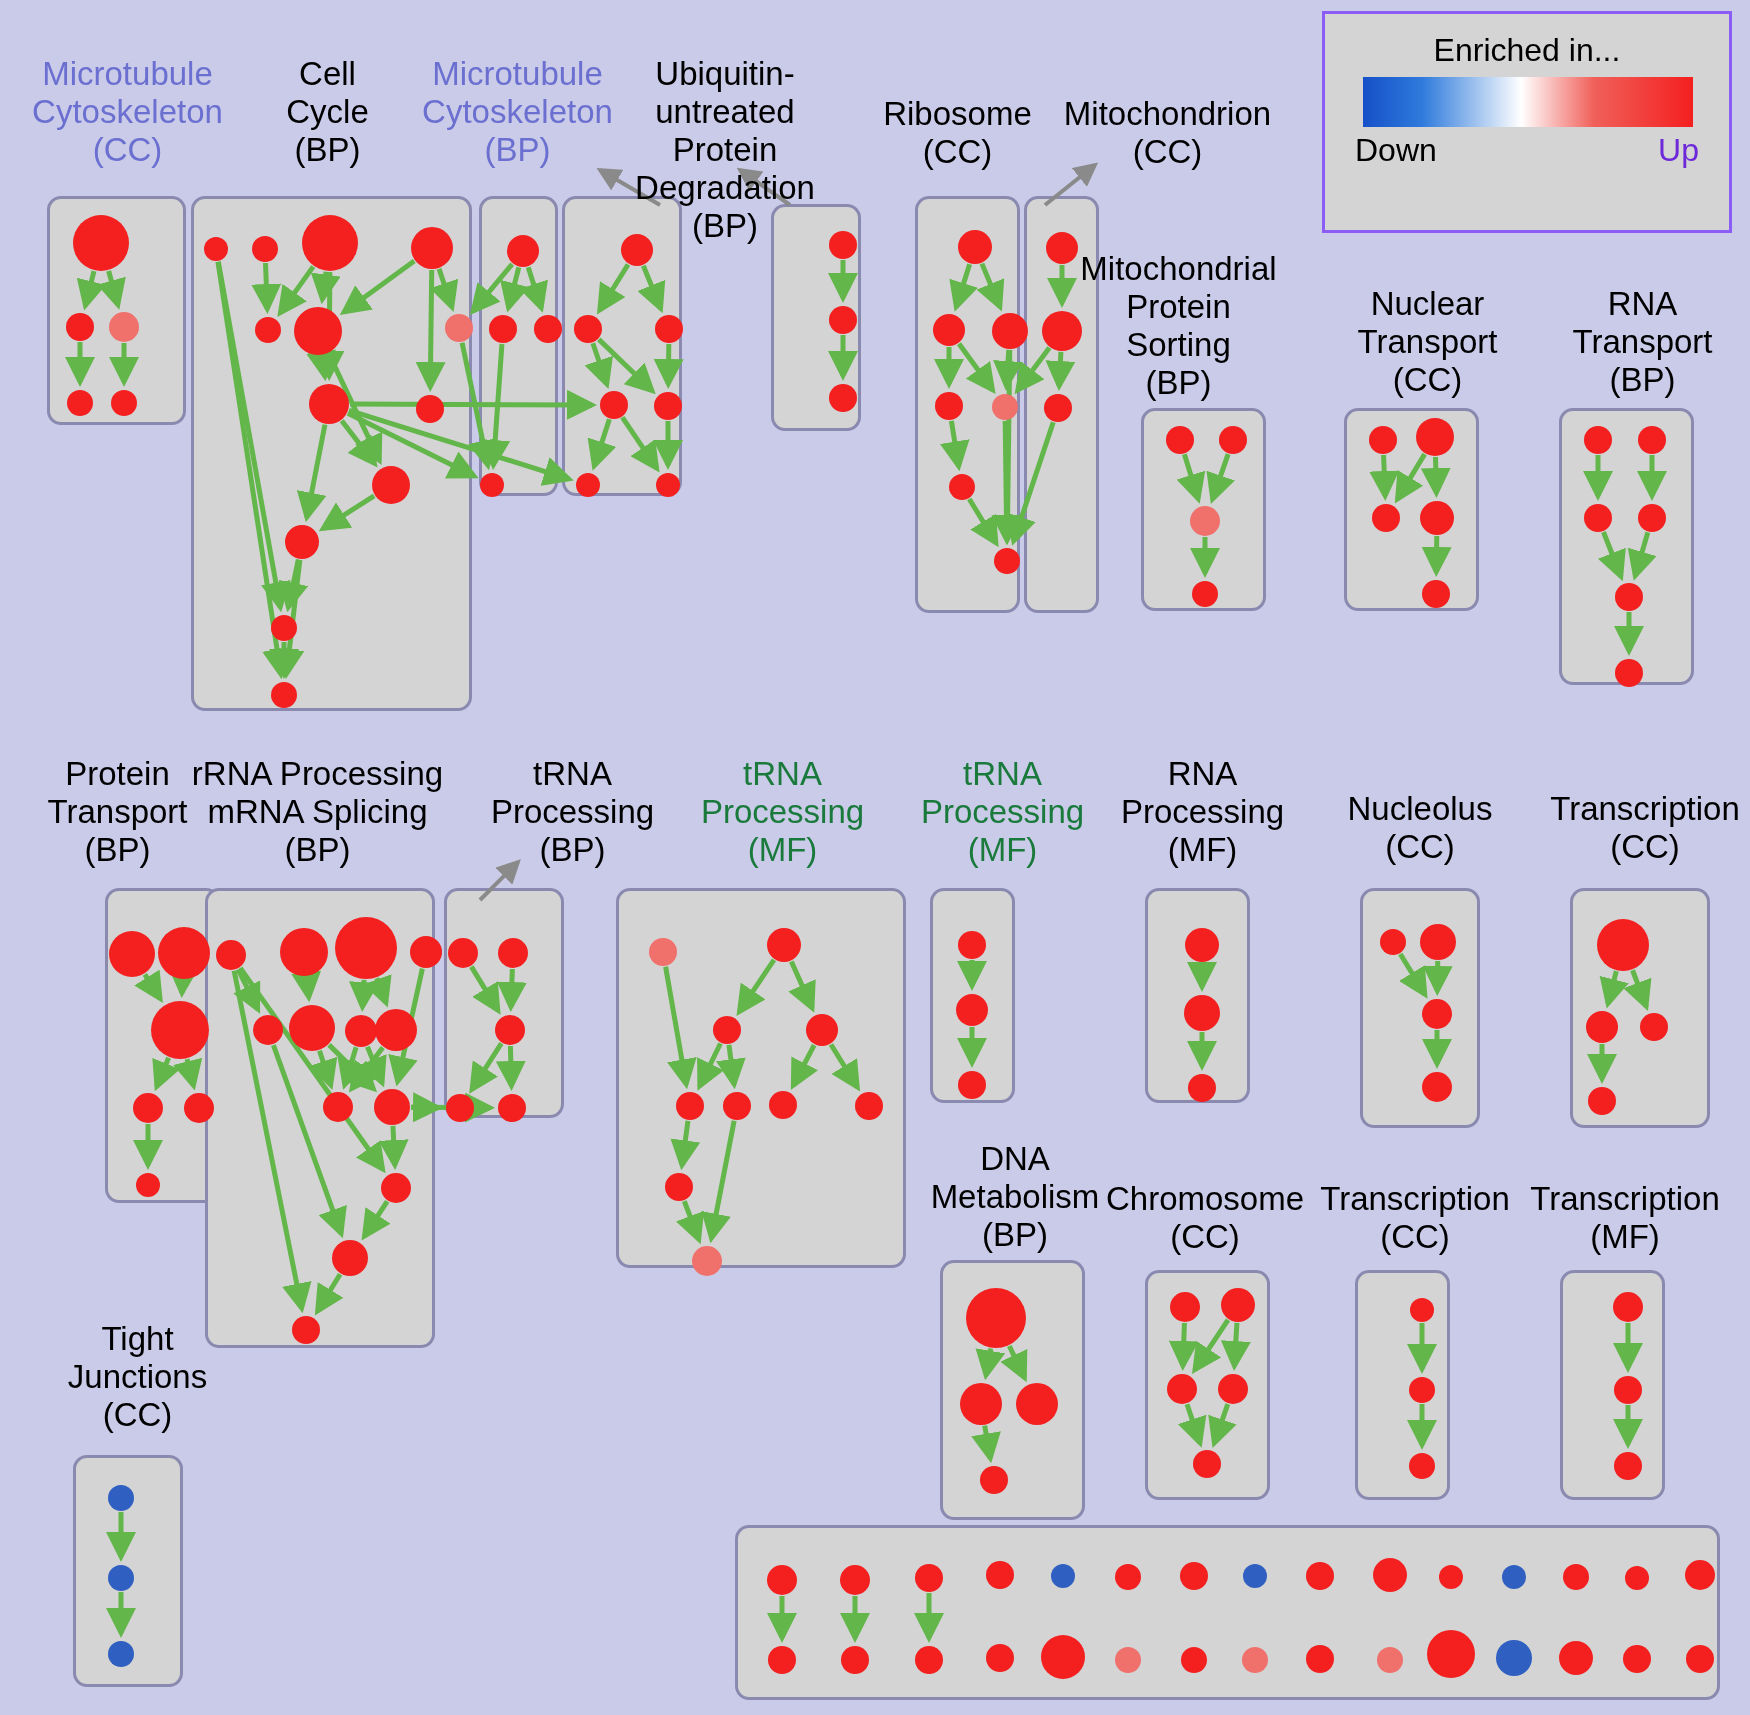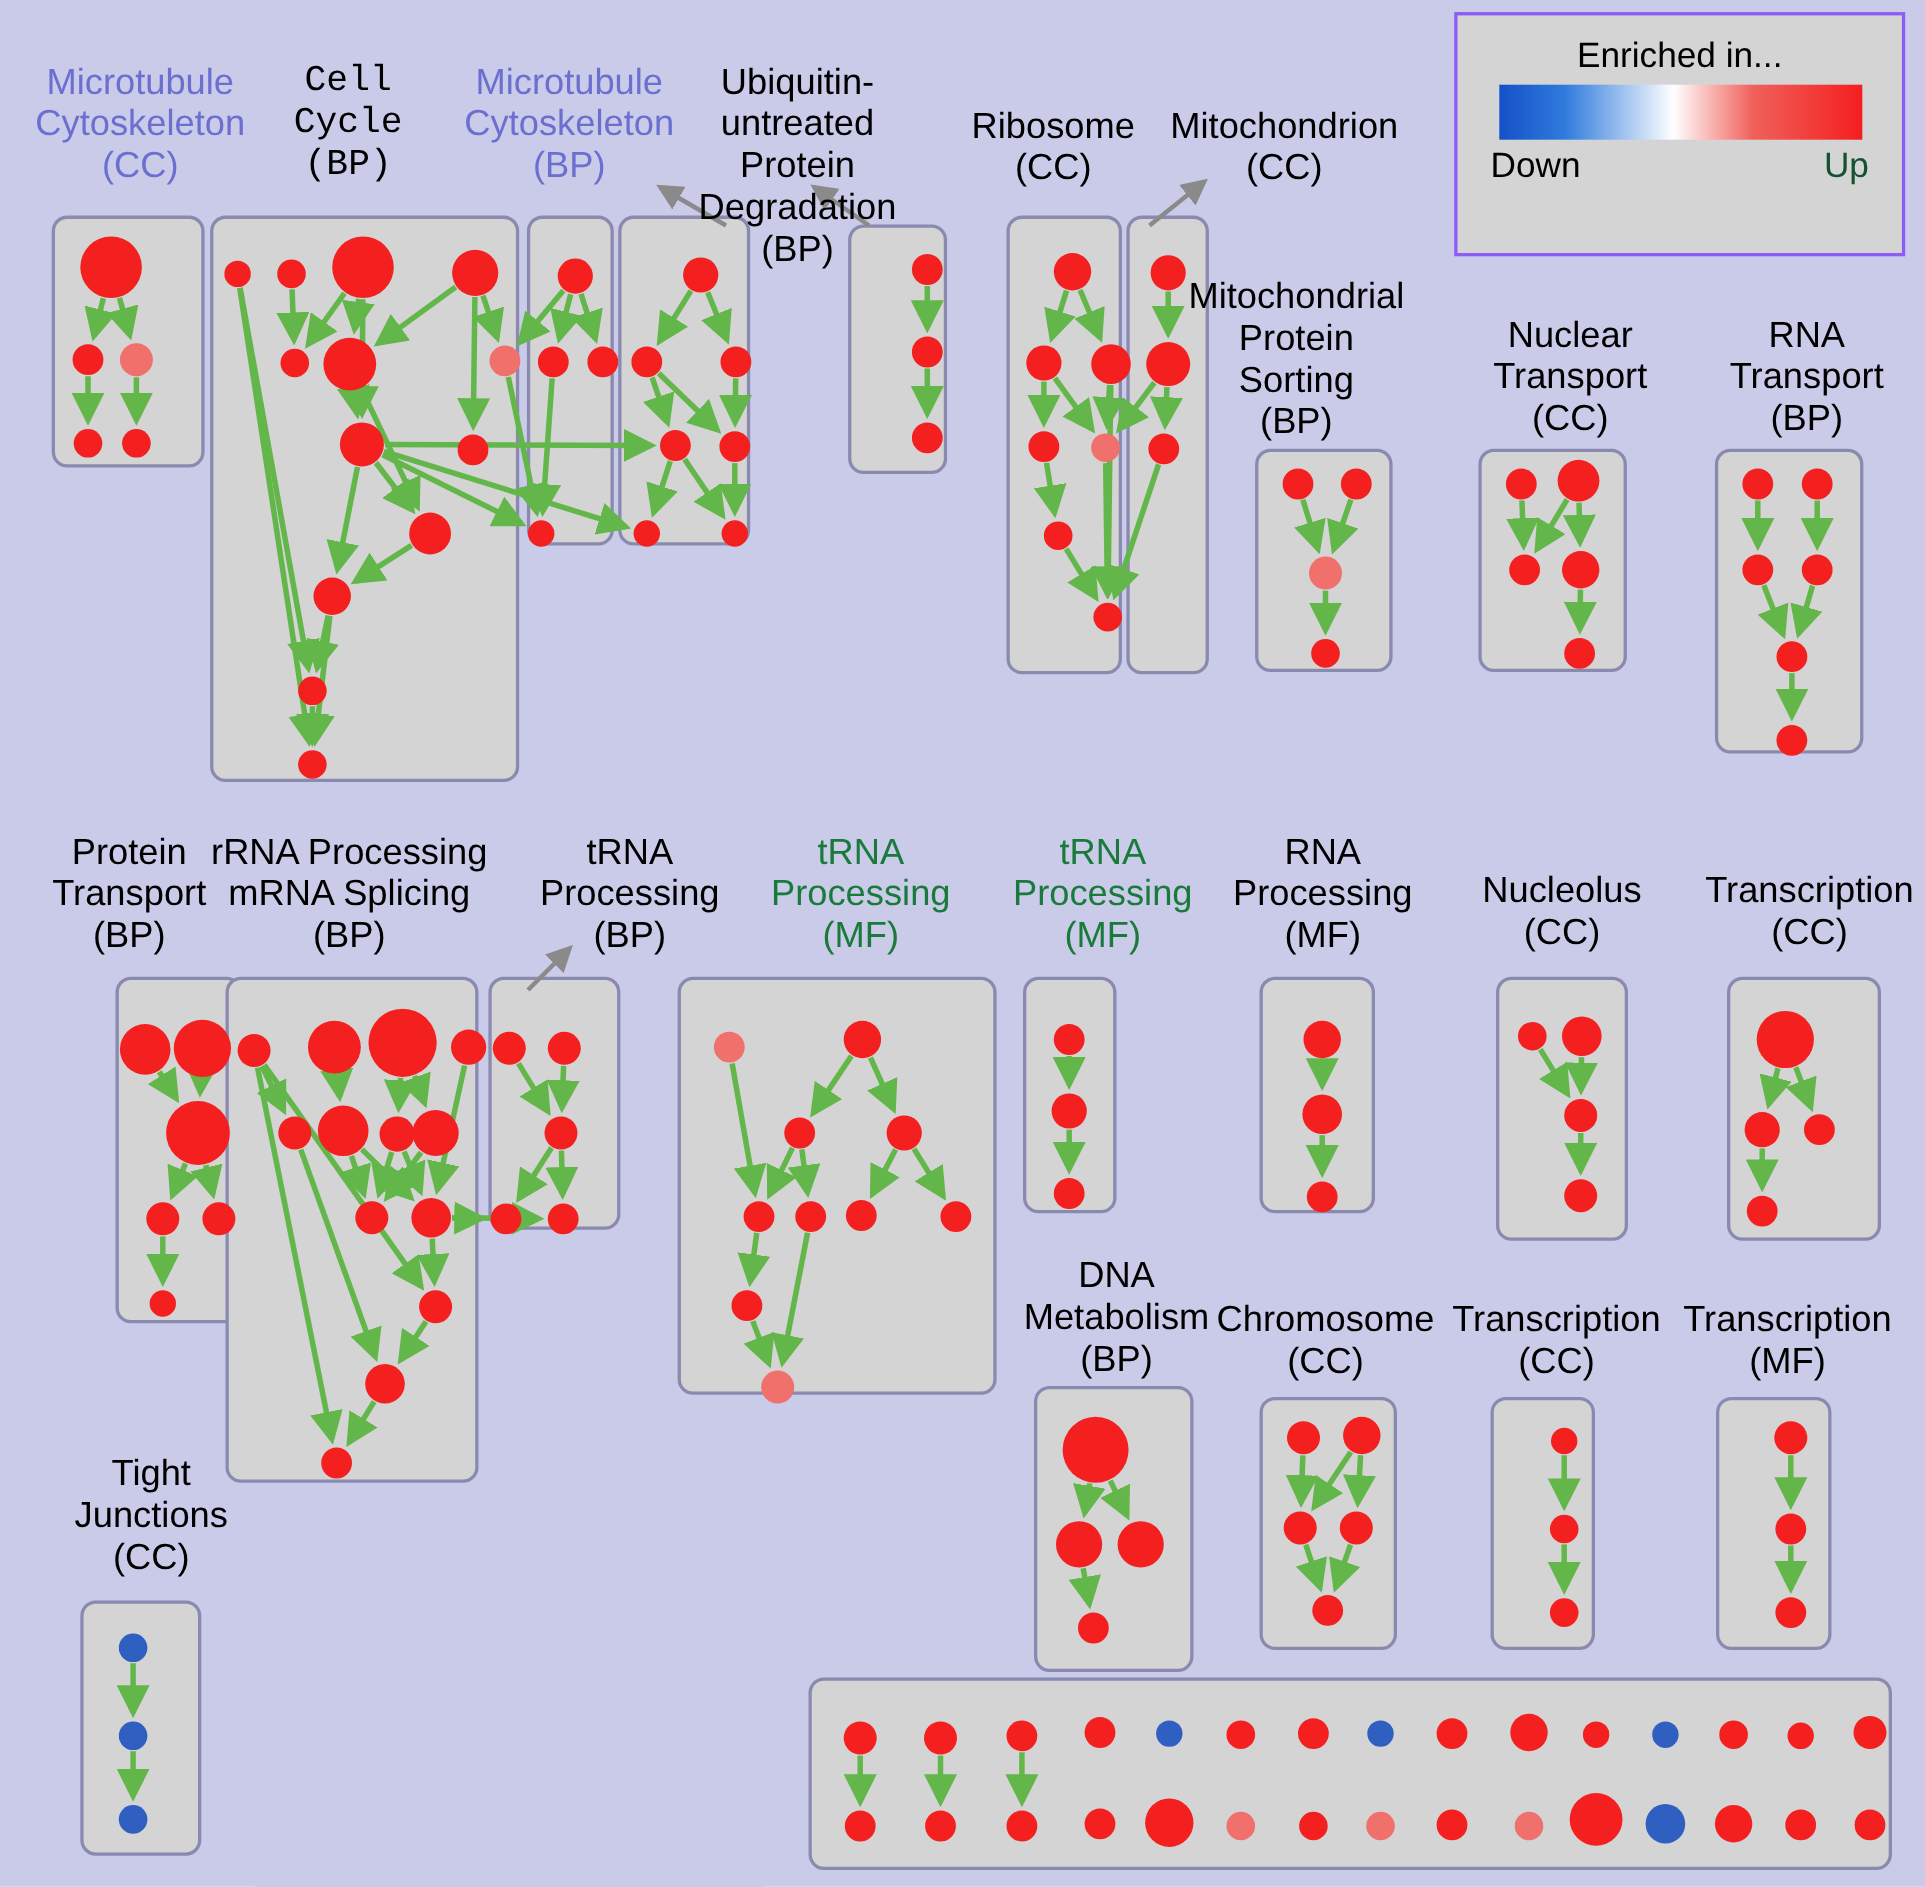--- a/index.html
+++ b/index.html
@@ -86,21 +86,21 @@
     left: 30px;
     top: 118px;
     font-size: 32px;
     color: #000;
   }
   .legend-up {
     position: absolute;
     right: 30px;
     top: 118px;
     font-size: 32px;
-    color: #14532d;
+    color: #6d28d9;
   }
   .legend-sub {
     position: absolute;
     left: 0;
     top: 158px;
     width: 100%;
     text-align: center;
     font-size: 28px;
     line-height: 33px;
     color: #000;
@@ -444,21 +444,21 @@
       <div class="node" style="left: 1451px; top: 1654px; width: 48px; height: 48px; background: rgb(244, 31, 31);"></div>
       <div class="node" style="left: 1514px; top: 1658px; width: 36px; height: 36px; background: rgb(47, 95, 192);"></div>
       <div class="node" style="left: 1576px; top: 1658px; width: 34px; height: 34px; background: rgb(244, 31, 31);"></div>
       <div class="node" style="left: 1637px; top: 1659px; width: 28px; height: 28px; background: rgb(244, 31, 31);"></div>
       <div class="node" style="left: 1700px; top: 1659px; width: 28px; height: 28px; background: rgb(244, 31, 31);"></div>
     </div>
   <div id="labels-layer">
       <div class="label violet" style="left: 20px; top: 55px; width: 215px;">Microtubule
 Cytoskeleton
 (CC)</div>
-      <div class="label" style="left: 244px; top: 55px; width: 145px; font-family: Liberation Mono, monospace;">Cell
+      <div class="label" style="left: 255px; top: 55px; width: 145px;">Cell
 Cycle
 (BP)</div>
       <div class="label violet" style="left: 410px; top: 55px; width: 215px;">Microtubule
 Cytoskeleton
 (BP)</div>
       <div class="label" style="left: 630px; top: 55px; width: 190px;">Ubiquitin-
 untreated
 Protein
 Degradation
 (BP)</div>

